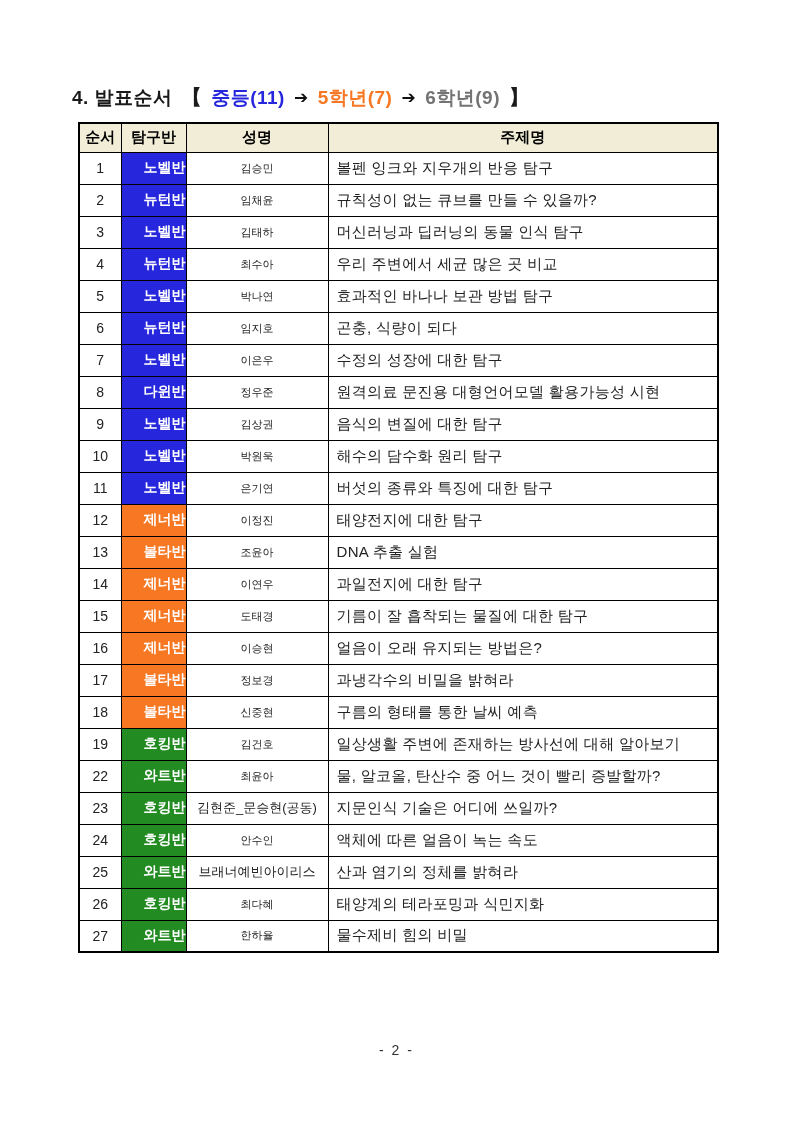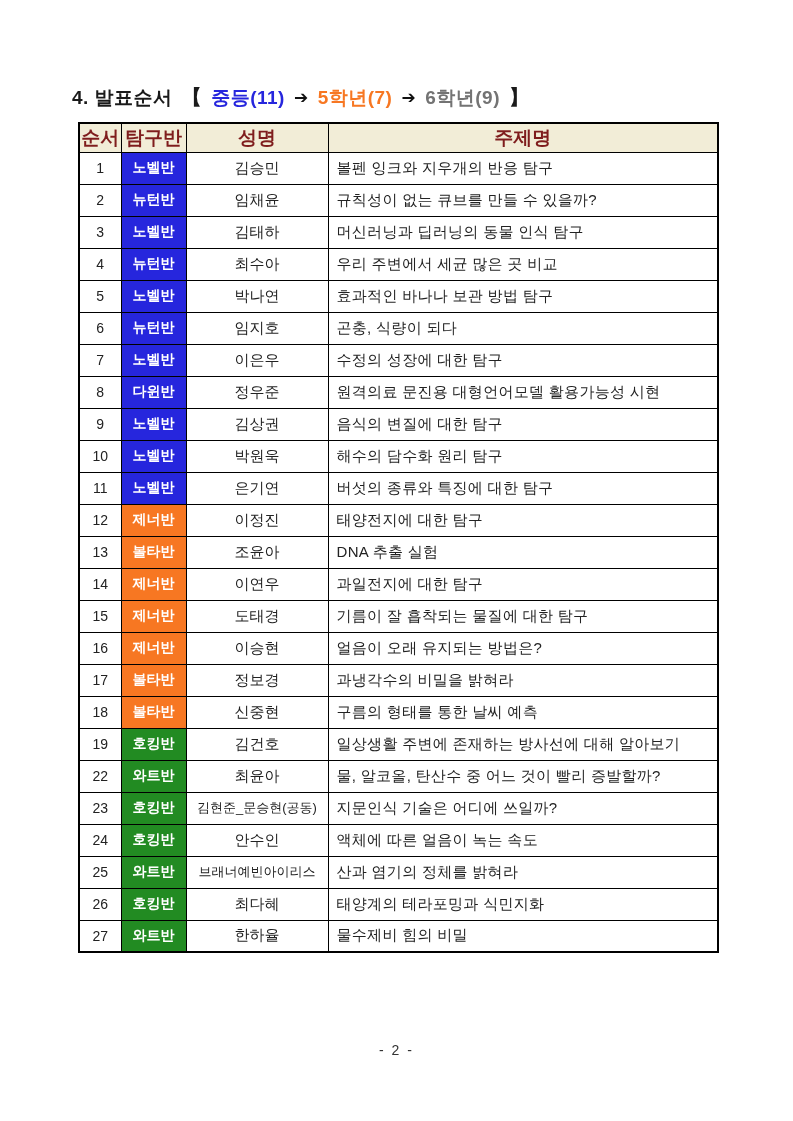--- a/index.html
+++ b/index.html
@@ -40,45 +40,45 @@
     width: 639px;
     border: 2px solid #000;
   }
   table.order-table th, table.order-table td {
     border: 1px solid #000;
     overflow: hidden;
     white-space: nowrap;
   }
   table.order-table thead th {
     height: 29px;
-    font-size: 19px;
+    font-size: 15px;
     font-weight: bold;
     text-align: center;
-    color: #7f1d1d;
+    color: #000000;
   }
   table.order-table tbody td { height: 32px; }
   col.c-no   { width: 42px; }
   col.c-cls  { width: 65px; }
   col.c-name { width: 142px; }
   col.c-top  { width: 390px; }
 
   td.cell-no {
     text-align: center;
     font-size: 14px;
     color: #222;
   }
   td.cell-class {
-    text-align: center;
+    text-align: right;
     font-size: 14px;
     font-weight: bold;
     color: #ffffff;
   }
   td.cell-name {
     text-align: center;
-    font-size: 15px;
+    font-size: 11px;
     color: #222;
   }
   td.cell-name.small { font-size: 13px; }
   td.cell-topic {
     text-align: left;
     padding-left: 8px;
     font-size: 15px;
     color: #222;
     letter-spacing: 0.3px;
   }

